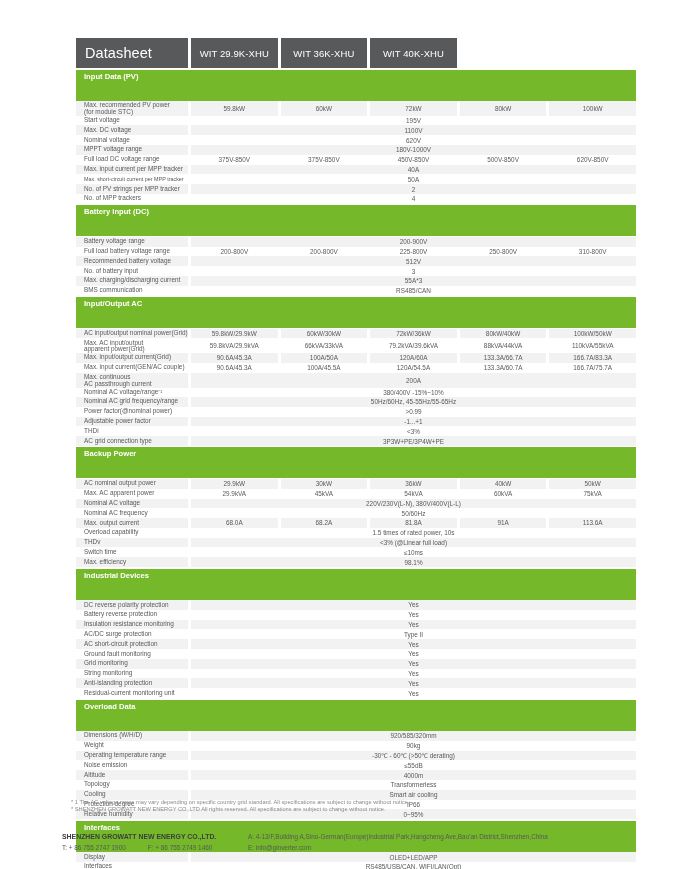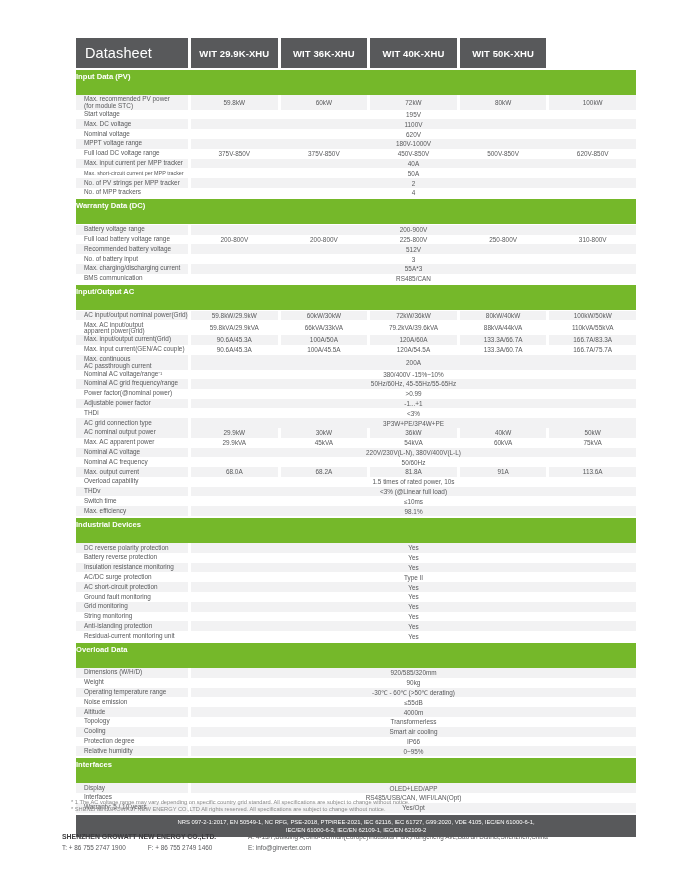--- a/index.html
+++ b/index.html
@@ -6,26 +6,26 @@
   body{
     width:700px;height:869px;background:#ffffff;position:relative;
     font-family:"Liberation Sans",sans-serif;color:#58595b;overflow:hidden;
     -webkit-font-smoothing:antialiased;
   }
   .doc{position:absolute;left:76px;top:38px;width:560px;}
 
   
   .masthead{display:grid;grid-template-columns:112px repeat(5,1fr);column-gap:3px;height:30px;}
   .masthead .box{background:#58595b;color:#fff;display:flex;align-items:center;justify-content:center;
-    font-weight:bold;font-size:9.5px;letter-spacing:0.1px;}
+    font-weight:normal;font-size:9.5px;letter-spacing:0.1px;}
   .masthead .title-box{justify-content:flex-start;padding-left:9px;font-weight:normal;font-size:14.5px;box-sizing:border-box;}
 
   
-  .secbar{background:#75b82a;color:#fff;font-weight:bold;font-size:7.6px;height:25px;line-height:13px;
-    padding-left:0;margin:1.5px 0 0.5px 0;box-sizing:border-box;}
+  .secbar{background:#75b82a;color:#fff;font-weight:bold;font-size:7.6px;height:31px;line-height:13px;
+    padding-left:8px;margin:1.5px 0 0.5px 0;box-sizing:border-box;}
 
   
   .row{display:grid;grid-template-columns:112px repeat(5,1fr);column-gap:3px;align-items:stretch;}
   .row.single{height:9.8px;}
   .row.double{height:14.6px;}
   .cell{display:flex;align-items:center;font-size:6.4px;color:#58595b;background:transparent;}
   .row.stripe .cell{background:#f2f2f3;}
   .cell.label{padding-left:8px;line-height:6.9px;}
   .cell.label.small{font-size:5.4px;}
   .cell.value{justify-content:center;text-align:center;line-height:7px;}
@@ -48,21 +48,20 @@
 </head>
 <body>
 
 <div class="doc">
   <div class="masthead">
     <div class="box title-box">Datasheet</div>
 
   <div class="box">WIT 29.9K-XHU</div>
       <div class="box">WIT 36K-XHU</div>
       <div class="box">WIT 40K-XHU</div>
-      <div class="box">WIT 50K-XHU</div>
     </div>
 
   <div>
 
   <div class="secbar">Input Data (PV)</div>
       <div class="row double stripe">
         <div class="cell label" style="display: block; padding-top: 1.2px; line-height: 6.9px;">Max. recommended PV power<br>(for module STC)</div>
         <div class="cell value">59.8kW</div>
         <div class="cell value">60kW</div>
         <div class="cell value">72kW</div>
@@ -102,21 +101,21 @@
         <div class="cell value span">50A</div>
       </div>
       <div class="row single stripe">
         <div class="cell label">No. of PV strings per MPP tracker</div>
         <div class="cell value span">2</div>
       </div>
       <div class="row single">
         <div class="cell label">No. of MPP trackers</div>
         <div class="cell value span">4</div>
       </div>
-      <div class="secbar">Warranty Data (DC)</div>
+      <div class="secbar">Battery Input (DC)</div>
       <div class="row single stripe">
         <div class="cell label">Battery voltage range</div>
         <div class="cell value span">200-900V</div>
       </div>
       <div class="row single">
         <div class="cell label">Full load battery voltage range</div>
         <div class="cell value">200-800V</div>
         <div class="cell value">200-800V</div>
         <div class="cell value">225-800V</div>
         <div class="cell value">250-800V</div>
@@ -192,20 +191,21 @@
         <div class="cell value span">-1...+1</div>
       </div>
       <div class="row single">
         <div class="cell label">THDi</div>
         <div class="cell value span">&lt;3%</div>
       </div>
       <div class="row single stripe">
         <div class="cell label">AC grid connection type</div>
         <div class="cell value span">3P3W+PE/3P4W+PE</div>
       </div>
+      <div class="secbar">Backup Power</div>
       <div class="row single stripe">
         <div class="cell label">AC nominal output power</div>
         <div class="cell value">29.9kW</div>
         <div class="cell value">30kW</div>
         <div class="cell value">36kW</div>
         <div class="cell value">40kW</div>
         <div class="cell value">50kW</div>
       </div>
       <div class="row single">
         <div class="cell label">Max. AC apparent power</div>

